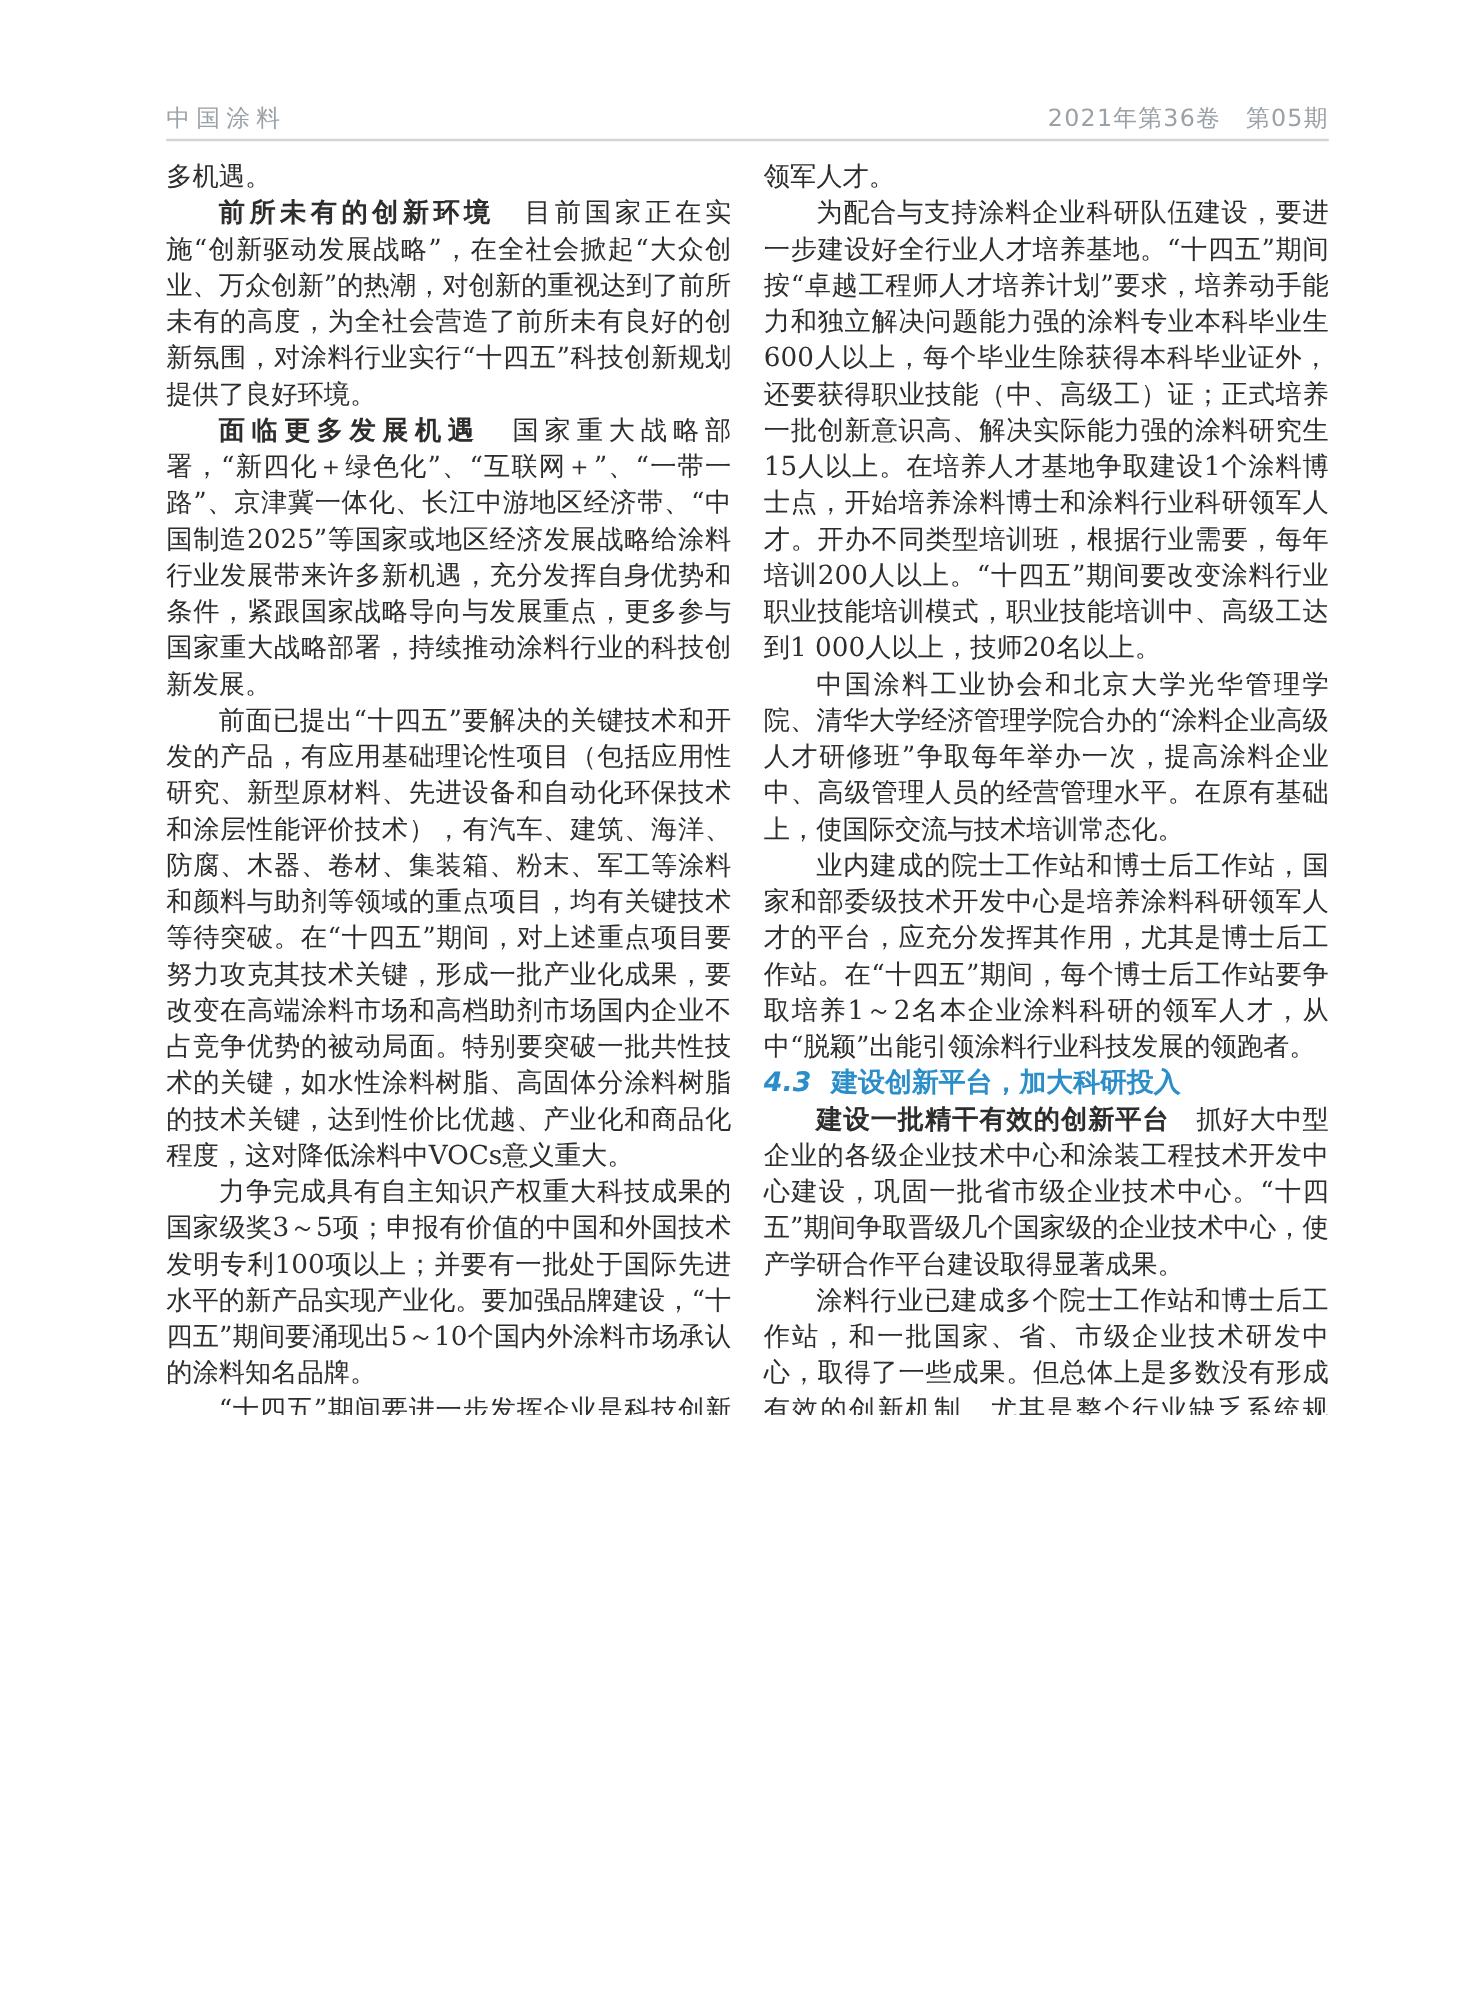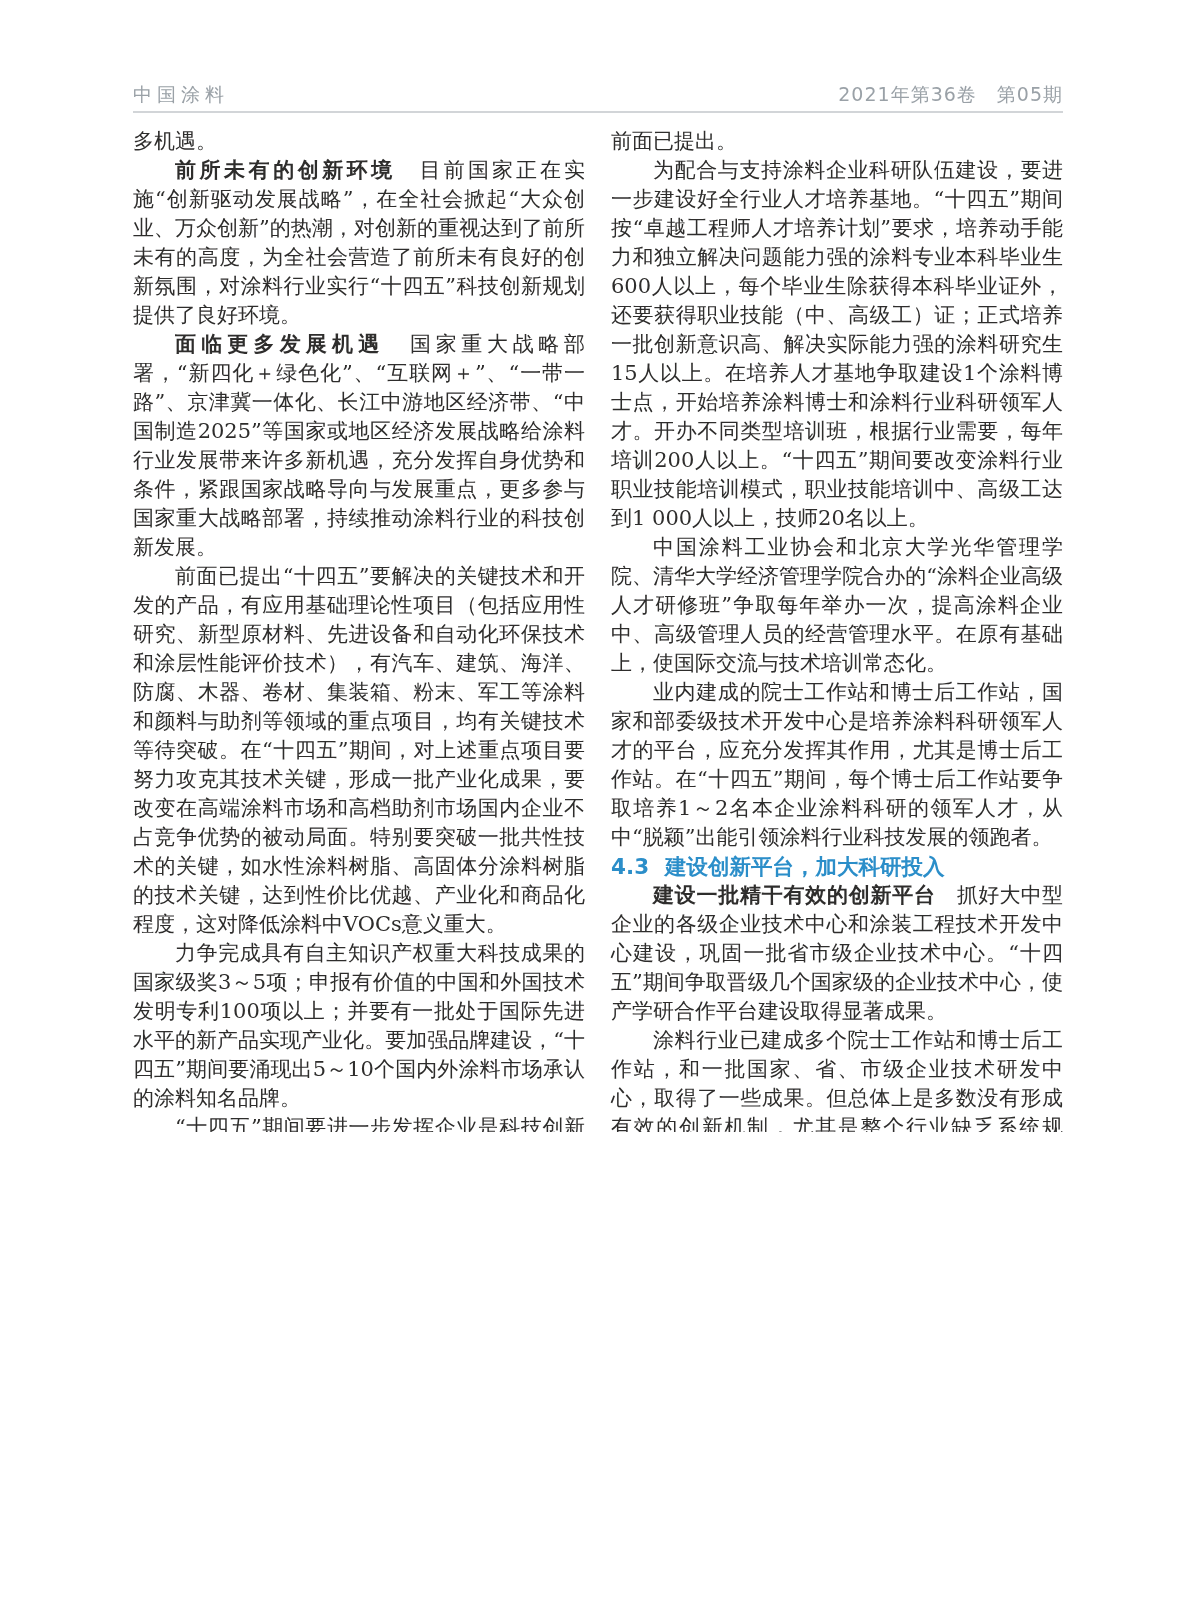--- a/index.html
+++ b/index.html
@@ -60,21 +60,21 @@
     letter-spacing: 0.5px;
   }
   .sec2 {
     margin: 7px 0 7px;
     font-family: "DejaVu Sans", "Liberation Sans", sans-serif;
     font-weight: bold;
     font-size: 21.5px;
     color: #2b8ec9;
     text-indent: 0;
   }
-  .sec2 .num { margin-right: 16px; }
+  .sec2 .num { margin-right: 16px; font-style: italic; }
   .sec3 { margin: 5px 0 5px; text-indent: 0; }
   .sec3 .num {
     font-family: "DejaVu Sans", "Liberation Sans", sans-serif;
     font-weight: bold;
     color: #2b8ec9;
     margin-right: 16px;
   }
   
   .pg-footer {
     position: absolute;
@@ -126,21 +126,21 @@
     <section class="col">
       <p><span>多机遇。</span></p>
       <p class="indent"><span class="lead">前所未有的创新环境</span><span>　目前国家正在实施“创新驱动发展战略”，在全社会掀起“大众创业、万众创新”的热潮，对创新的重视达到了前所未有的高度，为全社会营造了前所未有良好的创新氛围，对涂料行业实行“十四五”科技创新规划提供了良好环境。</span></p>
       <p class="indent"><span class="lead">面临更多发展机遇</span><span>　国家重大战略部署，“新四化＋绿色化”、“互联网＋”、“一带一路”、京津冀一体化、长江中游地区经济带、“中国制造2025”等国家或地区经济发展战略给涂料行业发展带来许多新机遇，充分发挥自身优势和条件，紧跟国家战略导向与发展重点，更多参与国家重大战略部署，持续推动涂料行业的科技创新发展。</span></p>
       <p class="indent"><span>前面已提出“十四五”要解决的关键技术和开发的产品，有应用基础理论性项目（包括应用性研究、新型原材料、先进设备和自动化环保技术和涂层性能评价技术），有汽车、建筑、海洋、防腐、木器、卷材、集装箱、粉末、军工等涂料和颜料与助剂等领域的重点项目，均有关键技术等待突破。在“十四五”期间，对上述重点项目要努力攻克其技术关键，形成一批产业化成果，要改变在高端涂料市场和高档助剂市场国内企业不占竞争优势的被动局面。特别要突破一批共性技术的关键，如水性涂料树脂、高固体分涂料树脂的技术关键，达到性价比优越、产业化和商品化程度，这对降低涂料中VOCs意义重大。</span></p>
       <p class="indent"><span>力争完成具有自主知识产权重大科技成果的国家级奖3～5项；申报有价值的中国和外国技术发明专利100项以上；并要有一批处于国际先进水平的新产品实现产业化。要加强品牌建设，“十四五”期间要涌现出5～10个国内外涂料市场承认的涂料知名品牌。</span></p>
       <p class="indent fulllast"><span>“十四五”期间要进一步发挥企业是科技创新的主体作用，大中型涂料企业要逐步形成“领军人才＋专业人才＋技能人才”的较完善人才体系的科研创新队伍，以保证科技创新的活力，真正发挥企业创新的</span></p>
     </section>
 
     <section class="col">
-      <p><span>前面已提出。</span></p>
+      <p><span>领军人才。</span></p>
       <p class="indent"><span>为配合与支持涂料企业科研队伍建设，要进一步建设好全行业人才培养基地。“十四五”期间按“卓越工程师人才培养计划”要求，培养动手能力和独立解决问题能力强的涂料专业本科毕业生600人以上，每个毕业生除获得本科毕业证外，还要获得职业技能（中、高级工）证；正式培养一批创新意识高、解决实际能力强的涂料研究生15人以上。在培养人才基地争取建设1个涂料博士点，开始培养涂料博士和涂料行业科研领军人才。开办不同类型培训班，根据行业需要，每年培训200人以上。“十四五”期间要改变涂料行业职业技能培训模式，职业技能培训中、高级工达到1 000人以上，技师20名以上。</span></p>
       <p class="indent"><span>中国涂料工业协会和北京大学光华管理学院、清华大学经济管理学院合办的“涂料企业高级人才研修班”争取每年举办一次，提高涂料企业中、高级管理人员的经营管理水平。在原有基础上，使国际交流与技术培训常态化。</span></p>
       <p class="indent"><span>业内建成的院士工作站和博士后工作站，国家和部委级技术开发中心是培养涂料科研领军人才的平台，应充分发挥其作用，尤其是博士后工作站。在“十四五”期间，每个博士后工作站要争取培养1～2名本企业涂料科研的领军人才，从中“脱颖”出能引领涂料行业科技发展的领跑者。</span></p>
       <p class="sec2"><span class="num">4.3</span><span>建设创新平台，加大科研投入</span></p>
       <p class="indent"><span class="lead">建设一批精干有效的创新平台</span><span>　抓好大中型企业的各级企业技术中心和涂装工程技术开发中心建设，巩固一批省市级企业技术中心。“十四五”期间争取晋级几个国家级的企业技术中心，使产学研合作平台建设取得显著成果。</span></p>
       <p class="indent fulllast"><span>涂料行业已建成多个院士工作站和博士后工作站，和一批国家、省、市级企业技术研发中心，取得了一些成果。但总体上是多数没有形成有效的创新机制，尤其是整个行业缺乏系统规划，企业各自为政，没有形成良好的协作开发和资源共享机制；一些博士后工作站、院士工作站、研发中心的建立，更多是为了提高本企业声誉，并没有形成企业有效的创新平台，没有取得多出成果、多出人才的效果。“十四五”期间，中国涂料工业协会和中国涂料产业技术创新联盟要在行业的整体创新环境、创新平台建设中发挥统筹协调作用。在定性基础研究、开发研究、涂装工艺研究等几个层面，建设不同侧重点、不同层级的创新平台。要按细分行业成立一些研发中心，避免同类研发中心重复建设，造成创新资源浪费。对于涂料基础研究、原始创新和一些关于产业发展的共性核心技术，应该成立几个科技龙头企业主导、科研院所共同参与的创新平台，形式可以多种多</span></p>
     </section>
 
   </div>
 

